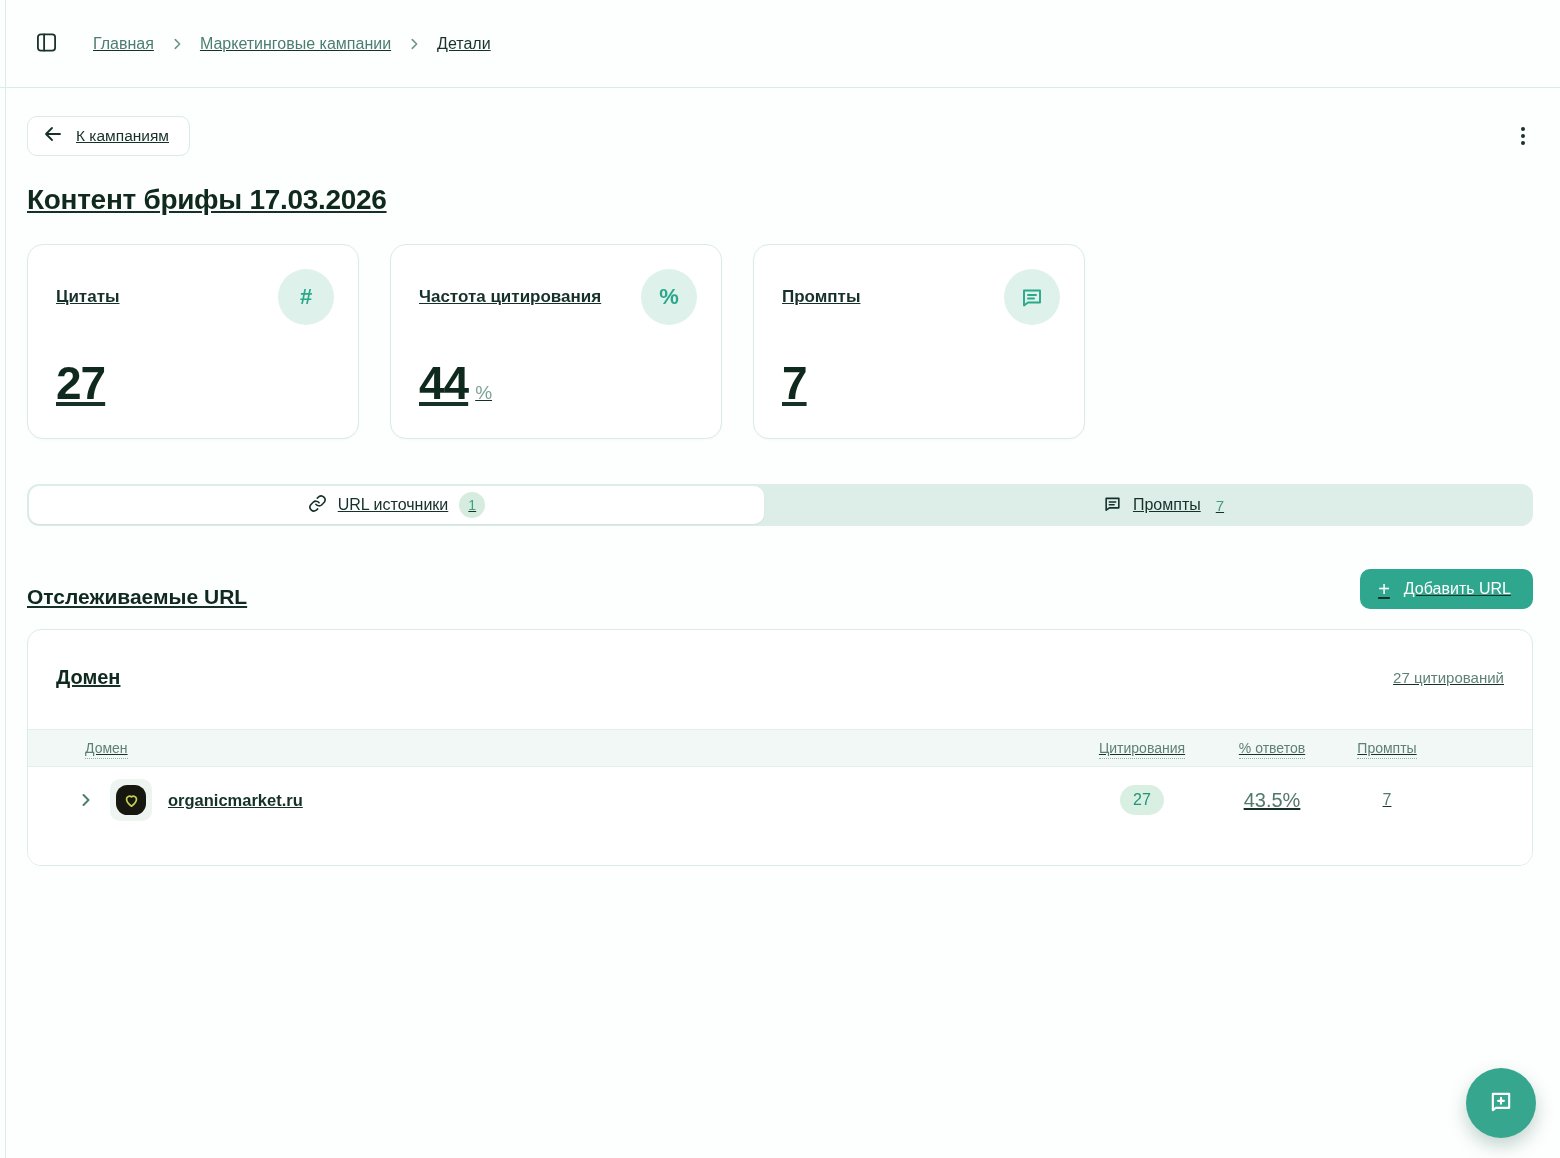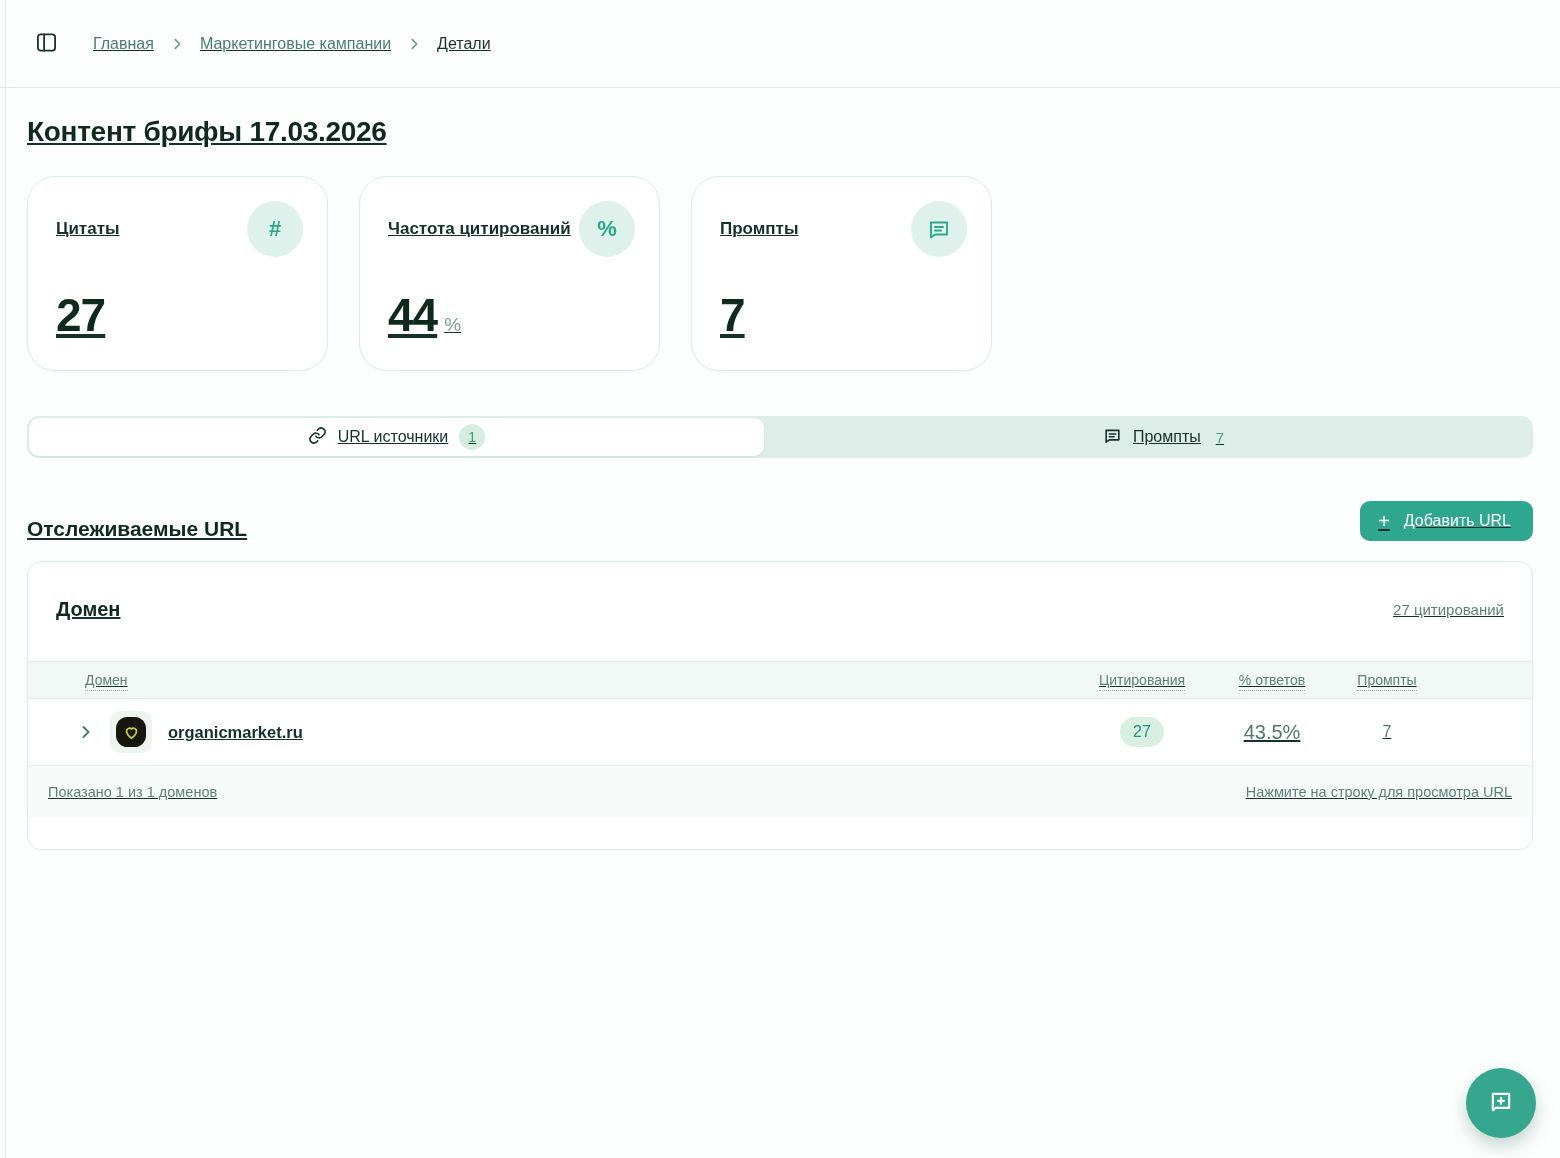--- a/index.html
+++ b/index.html
@@ -42,22 +42,22 @@
   .kebab span { width:4px; height:4px; border-radius:50%; background:#1b322b; }
 
   
   .page-title {
     margin:28px 27px 0; font-size:28px; font-weight:bold; color:#10291f; letter-spacing:-0.3px;
   }
 
   
   .stats-row { margin:28px 27px 0; display:flex; gap:31px; }
   .stat-card {
-    width:301px; height:195px; background:#fefffe;
-    border:1px solid #d9ece6; border-radius:28px;
+    width:332px; height:195px; background:#fefffe;
+    border:1px solid #d9ece6; border-radius:16px;
     padding:26px 28px; position:relative;
     display:flex; flex-direction:column; justify-content:space-between;
     box-shadow:0 1px 2px rgba(20,60,50,0.03);
   }
   .stat-label { font-size:17px; font-weight:bold; color:#16302a; margin-top:16px; }
   .stat-icon-circle {
     position:absolute; top:24px; right:24px; width:56px; height:56px; border-radius:50%;
     background:#def1ea; display:flex; align-items:center; justify-content:center;
     color:#2ba78c; font-size:22px; font-weight:bold;
   }
@@ -177,37 +177,52 @@
       <span class="crumb-link">Маркетинговые кампании</span>
       <span class="crumb-sep">
         <svg width="14" height="14" viewBox="0 0 16 16" fill="none" stroke="#6e948a" stroke-width="1.8" stroke-linecap="round" stroke-linejoin="round">
             <path d="M6 3l5 5-5 5"></path>
           </svg>
       </span>
       <span class="crumb-current">Детали</span>
     </nav>
   </header>
 
+  <div class="toolbar-row">
+    <button class="back-btn">
+      <span>
+        <svg width="18" height="16" viewBox="0 0 18 16" fill="none" stroke="#16302a" stroke-width="1.8" stroke-linecap="round" stroke-linejoin="round">
+            <path d="M16 8H2M8 2L2 8l6 6"></path>
+          </svg>
+      </span>
+      <span>К кампаниям</span>
+    </button>
+    <button class="kebab" aria-label="menu">
+      <span></span>
+        <span></span>
+        <span></span>
+    </button>
+  </div>
 
   <h1 class="page-title">Контент брифы 17.03.2026</h1>
 
   <div class="stats-row">
 
     <div class="stat-card">
       <div class="stat-label">Цитаты</div>
       <div class="stat-icon-circle">
         <span>#</span>
       </div>
       <div class="stat-value-row">
         <span class="stat-value">27</span>
       </div>
     </div>
 
     <div class="stat-card">
-      <div class="stat-label">Частота цитирований</div>
+      <div class="stat-label">Частота цитирования</div>
       <div class="stat-icon-circle">
         <span>%</span>
       </div>
       <div class="stat-value-row">
         <span class="stat-value">44</span>
         <span class="stat-suffix">%</span>
       </div>
     </div>
 
     <div class="stat-card">
@@ -288,24 +303,20 @@
         </span>
         <span class="domain-name">organicmarket.ru</span>
       </div>
       <div class="td-cit">
         <span class="pill">27</span>
       </div>
       <div class="td-ans">43.5%</div>
       <div class="td-pr">7</div>
     </div>
 
-    <div class="table-footer">
-      <span>Показано 1 из 1 доменов</span>
-      <span>Нажмите на строку для просмотра URL</span>
-    </div>
     <div class="card-bottom-space"></div>
 
   </div>
 
   <button class="fab">
     <span>
       <svg width="28" height="28" viewBox="0 0 24 24" fill="none" stroke="#ffffff" stroke-width="1.8" stroke-linecap="round" stroke-linejoin="round">
         <path d="M5 5h14v12H7.5L5 19V5z"></path>
         <line x1="12" y1="8.5" x2="12" y2="13.5"></line>
         <line x1="9.5" y1="11" x2="14.5" y2="11"></line>

